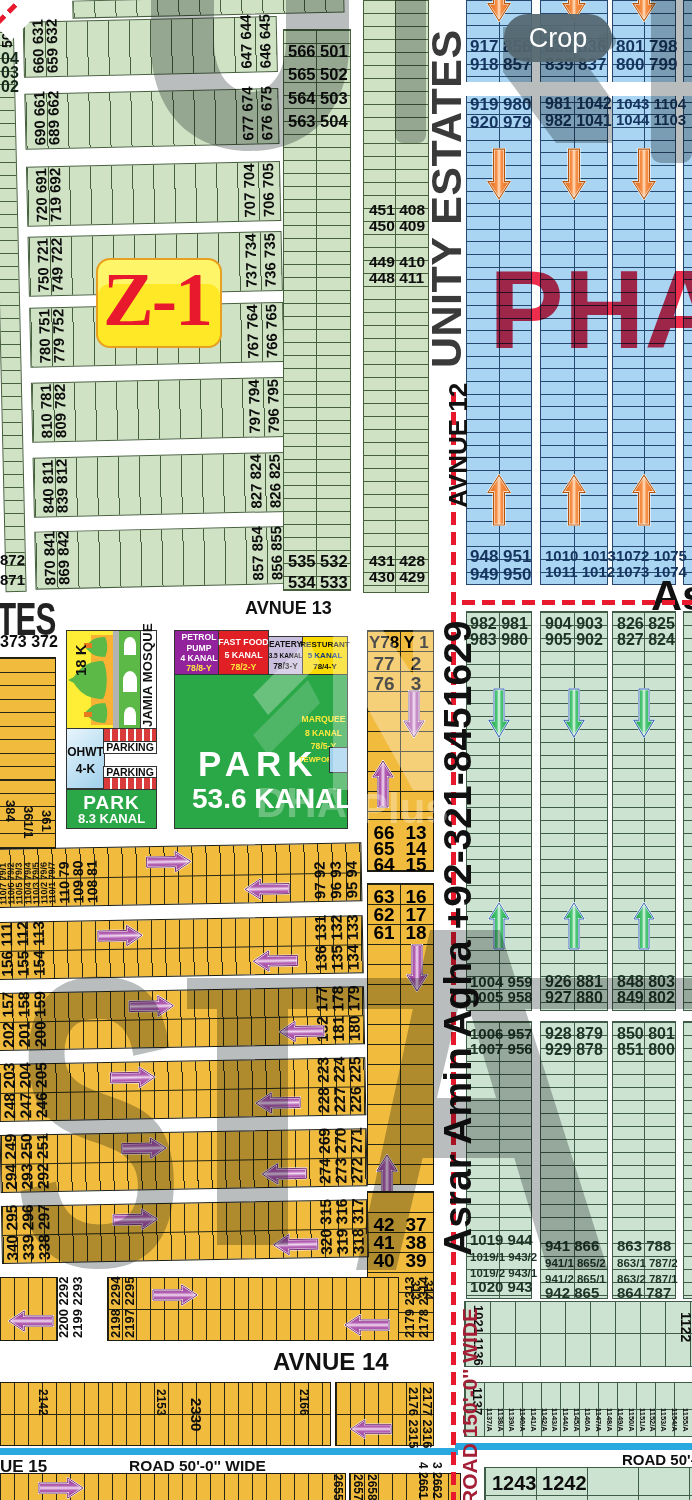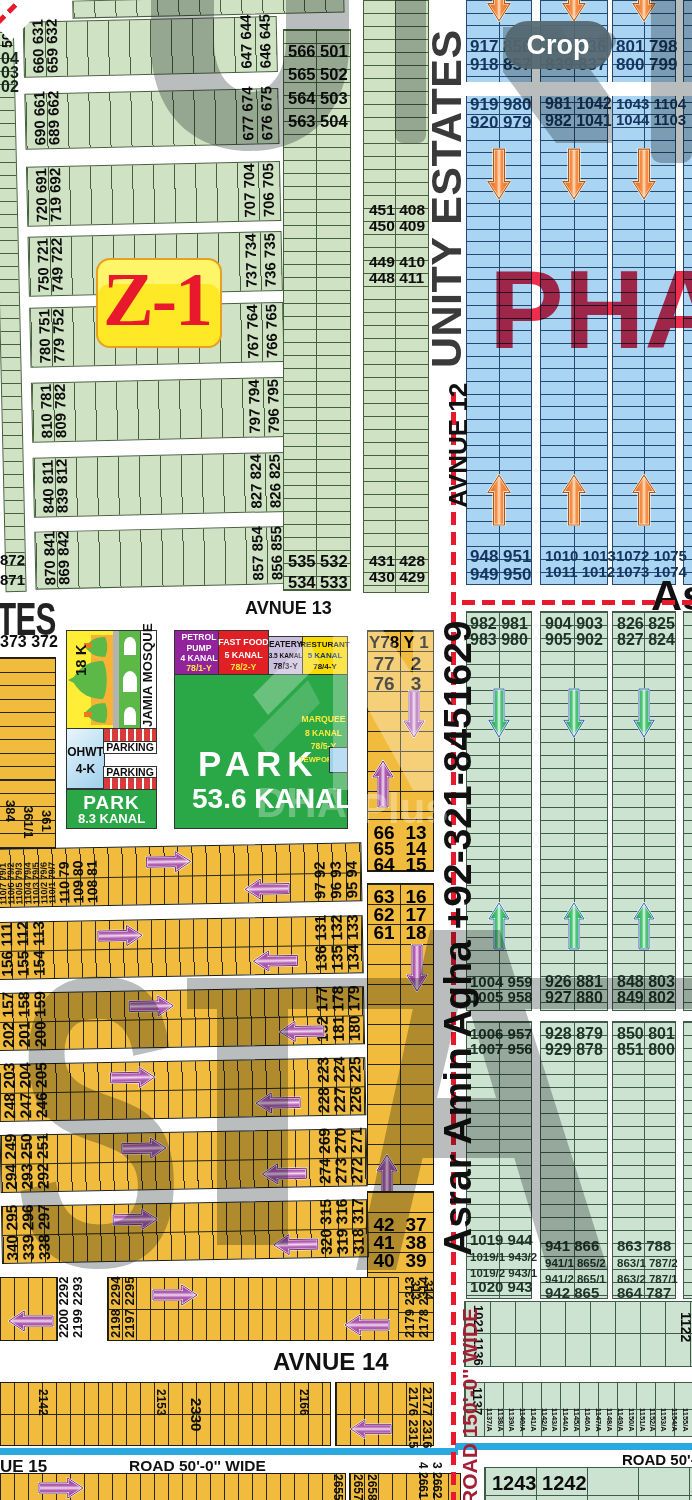--- a/index.html
+++ b/index.html
@@ -211,21 +211,21 @@
     </div>
 <div class="a ctr num" style="left:104px;top:767px;width:52px;height:11px;background:#fff;outline:1px solid #333;">
       <span style="font-size:10.5px">PARKING</span>
     </div>
 <div class="a" style="left:104px;top:778px;width:52px;height:12px;background:repeating-linear-gradient(90deg,#d93a3a 0,#d93a3a 6px,#fff 6px,#fff 8px);outline:1px solid #333;"></div>
 <div class="a" style="left:67px;top:790px;width:89px;height:38px;background:#2aa746;outline:1.5px solid #333;"></div>
 <div class="a ctr" style="left:67px;top:792px;width:89px;color:#fff;font-weight:bold;font-size:19px;letter-spacing:1px">PARK</div>
 <div class="a ctr" style="left:67px;top:811px;width:89px;color:#fff;font-weight:bold;font-size:13px">8.3 KANAL</div>
 <div class="a" style="left:175px;top:631px;width:43px;height:44px;background:#93229d;outline:1.5px solid #333;"></div>
 <div class="a ctr" style="left:175px;top:632px;width:48px;height:42px;color:#fff;font-weight:bold;font-size:8.6px;line-height:1.2">
-      <div>PETROL<br>PUMP<br>4 KANAL<br><span style="color:#ffe93c">78/1-Y</span></div>
+      <div>PETROL<br>PUMP<br>4 KANAL<br><span style="color:#ffe93c">78/8-Y</span></div>
     </div>
 <div class="a" style="left:219px;top:631px;width:49px;height:43px;background:#e02025;outline:1.5px solid #333;"></div>
 <div class="a ctr" style="left:219px;top:632px;width:49px;height:46px;color:#fff;font-weight:bold;font-size:8.8px;line-height:1.45">
       <div>FAST&nbsp;FOOD<br>5 KANAL<br><span style="color:#ffe93c">78/2-Y</span></div>
     </div>
 <div class="a" style="left:269px;top:637px;width:33px;height:37px;background:#c9bedd;outline:1.5px solid #333;"></div>
 <div class="a ctr" style="left:269px;top:638px;width:33px;height:35px;color:#111;font-weight:bold;font-size:8.4px;line-height:1.3">
       <div>EATERY<br><span style="font-size:6.5px;white-space:nowrap">3.5 KANAL</span><br>78/3-Y</div>
     </div>
 <div class="a" style="left:303px;top:637px;width:44px;height:37px;background:#f8da00;outline:1.5px solid #333;"></div>
@@ -555,13 +555,13 @@
     </svg>
 <svg class="a" width="240" height="300" style="left:238px;top:545px" viewBox="0 0 240 300">
 <g fill="rgba(255,255,255,0.30)">
 <path d="M95 55 L125 55 L175 130 L175 55 L205 55 L205 245 L175 245 L125 155 L125 245 L95 245 Z"></path>
 <path d="M15 150 L70 95 L82 118 L30 170 Z"></path>
 <path d="M15 190 L70 135 L82 158 L30 210 Z" opacity="0.6"></path>
 <text x="18" y="272" font-size="42" font-weight="bold" font-family="Liberation Sans">DHA.</text>
 <text x="122" y="278" font-size="42" font-weight="bold" font-family="Liberation Sans">Plus</text>
 </g>
     </svg>
-<div class="a ctr" style="left:504px;top:21px;width:108px;height:48px;background:rgba(84,103,112,0.93);border-radius:26px;color:#fff;font-weight:bold;font-size:27px;">Crop</div>
+<div class="a ctr" style="left:504px;top:14px;width:108px;height:48px;background:rgba(84,103,112,0.93);border-radius:26px;color:#fff;font-weight:normal;font-size:27px;">Crop</div>
 </div>
 </body></html>

